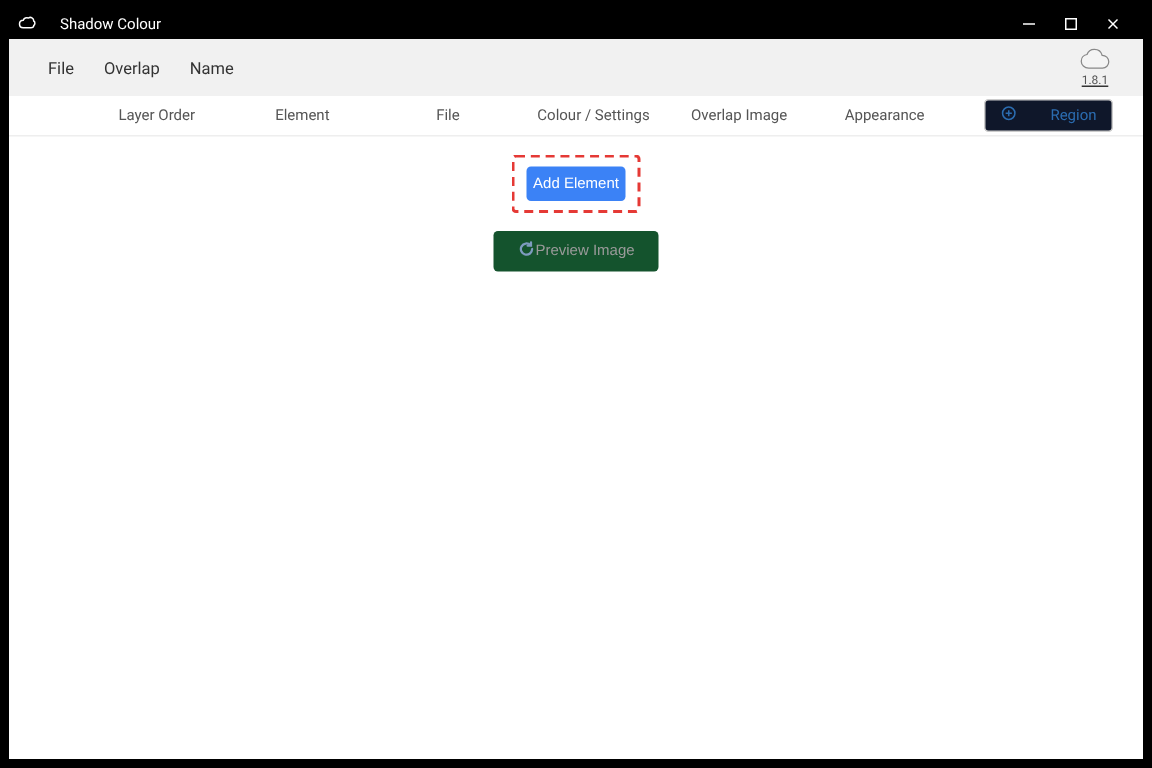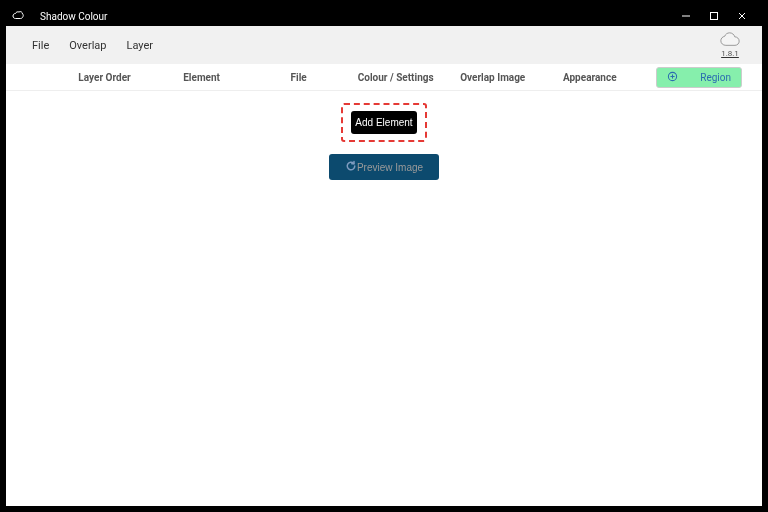--- a/index.html
+++ b/index.html
@@ -97,59 +97,58 @@
     align-items: center;
     height: 26px;
     padding: 0 20px 0 50px;
     font-size: 10px;
     color: #555;
     border-bottom: 1px solid #eee;
   }
   .col-header-row .col {
     flex: 1;
     text-align: center;
-    font-weight: bold;
   }
   .region-btn {
     border: 1px solid #ccc;
     border-radius: 3px;
     padding: 3px 10px;
     display: flex;
     align-items: center;
     gap: 22px;
     font-size: 10px;
     color: #2b6cb0;
-    background: #86efac;
+    background: #0f172a;
     margin-left: 18px;
   }
   .region-btn svg { width: 11px; height: 11px; }
   .center-block {
     flex: 1;
     display: flex;
     flex-direction: column;
     align-items: center;
     padding-top: 12px;
   }
   .add-highlight {
     border: 2px dashed #e53935;
     border-radius: 3px;
     padding: 6px 8px;
   }
   .add-btn {
-    background: #000000;
+    background: #3b82f6;
     color: #fff;
     border: none;
     border-radius: 3px;
     font-size: 10px;
     padding: 6px 1px;
     min-width: 66px;
   }
   .preview-btn {
     margin-top: 12px;
-    background: #0c4a6e;
+    background: #14532d;
     color: #9a9a9a;
     border: none;
     border-radius: 3px;
     font-size: 10px;
     padding: 6px 16px;
     display: flex;
     align-items: center;
     gap: 0;
     min-width: 90px;
     justify-content: center;
@@ -184,21 +183,21 @@
             <line x1="8" y1="2" x2="2" y2="8" stroke="#fff" stroke-width="1"></line>
           </svg>
       </div>
     </div>
   </div>
 
   <div class="client">
     <div class="menubar">
       <div class="menu-item">File</div>
       <div class="menu-item">Overlap</div>
-      <div class="menu-item">Layer</div>
+      <div class="menu-item">Name</div>
       <div class="right">
         <span class="cloud-icon">
           <svg viewBox="0 0 24 18">
             <path d="M7 16 C3.5 16 1 13.5 1 10.5 C1 7.8 3 5.6 5.6 5.2 C6.4 2.7 8.8 1 11.5 1 C14.5 1 17 3 17.7 5.8 C20.7 5.8 23 8.1 23 11 C23 13.8 20.8 16 18 16 Z" fill="#f4f4f4" stroke="#888" stroke-width="1"></path>
           </svg>
         </span>
         <span class="version">1.8.1</span>
       </div>
     </div>
 

